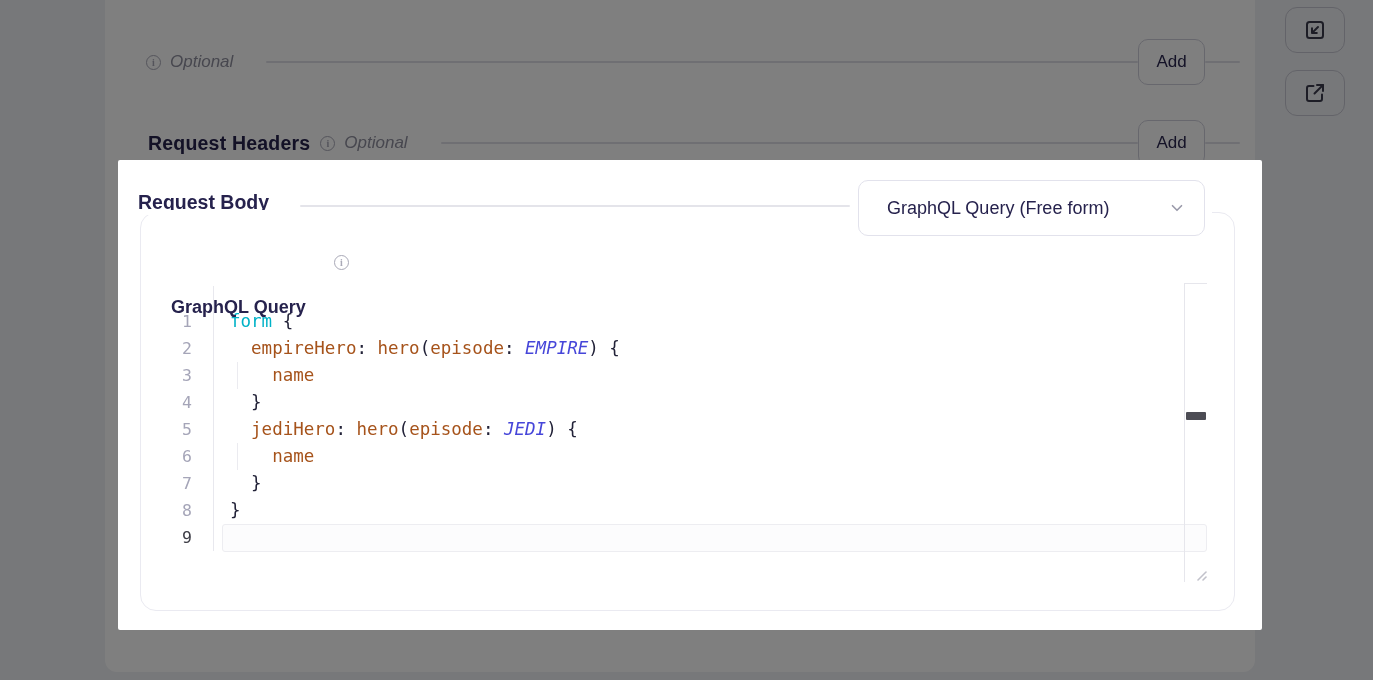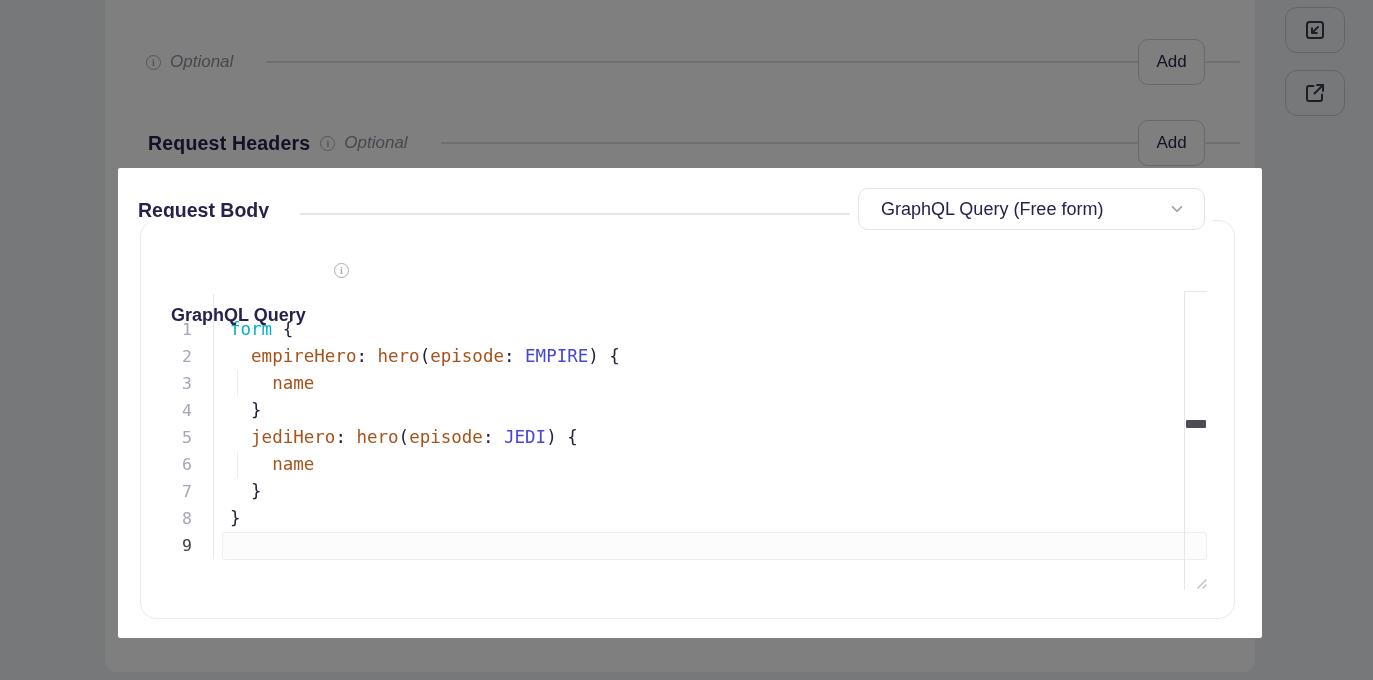--- a/index.html
+++ b/index.html
@@ -29,32 +29,32 @@
     border:1.5px solid #cfcfdb; border-radius:10px; color:#2b2750;
     font-family:"Liberation Sans", sans-serif; font-size:17px; font-weight:500; cursor:pointer; }
   .icon-btn { position:absolute; left:1285px; width:60px; height:46px;
     background:transparent; border:1.5px solid #c7c7d2; border-radius:12px;
     display:flex; align-items:center; justify-content:center; cursor:pointer; }
 
   
   .overlay { position:absolute; inset:0; background:rgba(0,0,0,.5); z-index:10; }
 
   
-  .panel { position:absolute; left:118px; top:168px; width:1144px; height:470px;
+  .panel { position:absolute; left:118px; top:160px; width:1144px; height:470px;
     background:#ffffff; border-radius:2px; z-index:20; }
   .panel-title { position:absolute; left:20px; top:209px; font-size:19.5px;
     font-weight:700; color:#26224d; }
   .panel-title { top:31px; }
   .panel-rule { position:absolute; left:182px; top:45px; width:550px; height:2px;
     background:#e4e4ea; border-radius:1px; }
   .mask-top { position:absolute; left:20px; top:50px; width:1074px; height:5px;
     background:#ffffff; z-index:1; }
-  .select { position:absolute; left:740px; top:20px; width:347px; height:42px;
+  .select { position:absolute; left:740px; top:20px; width:347px; height:56px;
     background:#ffffff; border:1.5px solid #e2e2ec; border-radius:10px; z-index:2;
-    display:flex; align-items:center; padding:0 18px 0 22px; cursor:pointer; }
+    display:flex; align-items:center; padding:0 18px 0 28px; cursor:pointer; }
   .select .sel-val { font-size:18px; color:#26224d; flex:1; }
   .fieldset { position:absolute; left:22px; top:52px; width:1095px; height:399px;
     border:1.5px solid #eaeaf1; border-top-color:#eaeaf1; border-radius:16px; z-index:0; }
   .field-label { position:absolute; left:53px; top:93px; font-size:18px;
     font-weight:700; color:#26224d; z-index:2;margin-top:44px; }
   .field-info { position:absolute; left:216px; top:95px; z-index:2; margin-left:0; }
 
   
   .editor { position:absolute; left:0; top:0; width:1144px; height:470px; }
   .gutter-border { position:absolute; left:95px; top:126px; width:1px; height:265px;
@@ -63,21 +63,21 @@
     font-family:"DejaVu Sans Mono", monospace; font-size:17.5px; line-height:27px; }
   .code-row { position:relative; height:27px; white-space:pre; }
   .code-row .ln { position:absolute; left:0; top:0; width:34px; text-align:right;
     font-size:16.5px; line-height:27px; color:#a5a5b8; }
   .code-row.active .ln { color:#3d3d46; }
   .code-row .code { position:absolute; left:72px; top:0; line-height:27px; }
   .code-row.active::before { content:""; position:absolute; left:64px; right:0;
     top:0; height:26px; background:#fcfcfd; border:1px solid #ededf1; border-radius:3px; }
   .tk-kw   { color:var(--tk-kw,#00b2c7); }
   .tk-prop { color:var(--tk-prop,#a6531b); }
-  .tk-enum { color:var(--tk-enum,#4646d9); }
+  .tk-enum { color:var(--tk-enum,#4646d9);font-style:italic; }
   .tk-pn   { color:var(--tk-pn,#222238); }
   .indent-guide { position:absolute; left:119px; width:1px; height:27px; background:#ebebf0; }
   .ig-1 { top:202px; } .ig-2 { top:283px; }
   .sb-vline { position:absolute; left:1066px; top:123px; width:1px; height:299px; background:#e6e6ec; }
   .sb-hline { position:absolute; left:1066px; top:123px; width:23px; height:1px; background:#e6e6ec; }
   .sb-thumb { position:absolute; left:1068px; top:252px; width:20px; height:8px;
     background:#4c4c54; border-radius:1px; cursor:pointer; }
   .resize-grip { position:absolute; left:1074px; top:406px; width:16px; height:16px; cursor:nwse-resize; }
 </style>
 </head>

